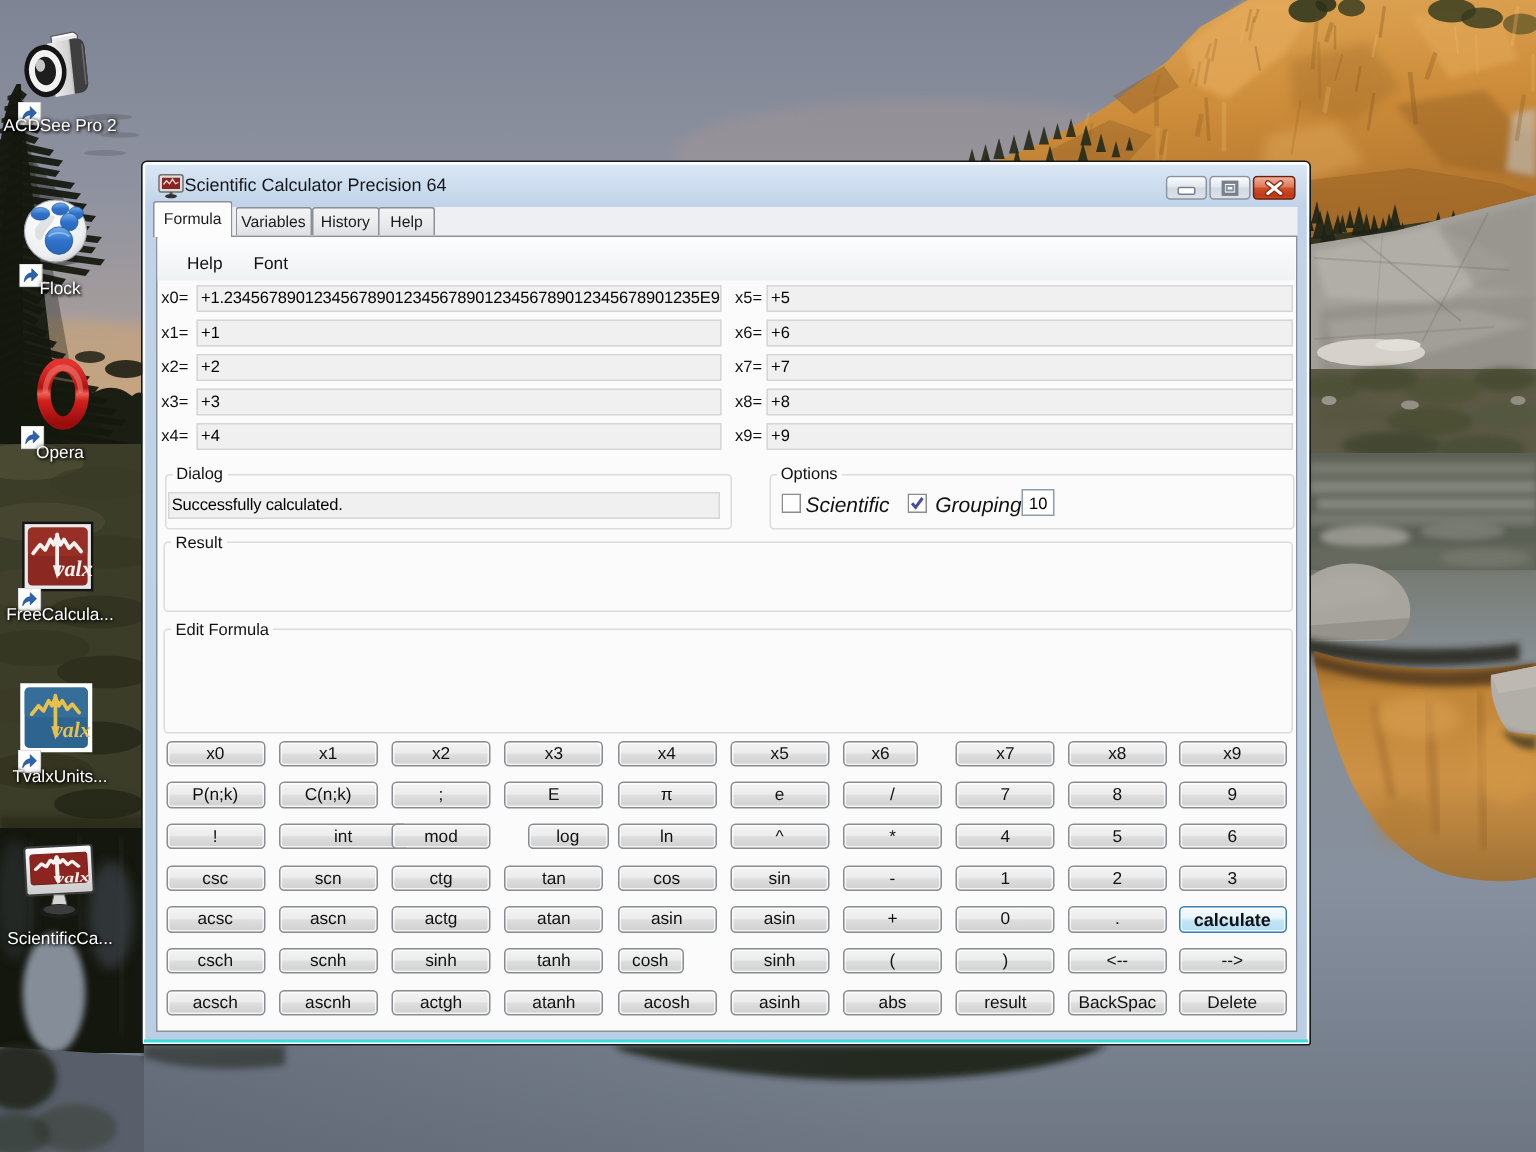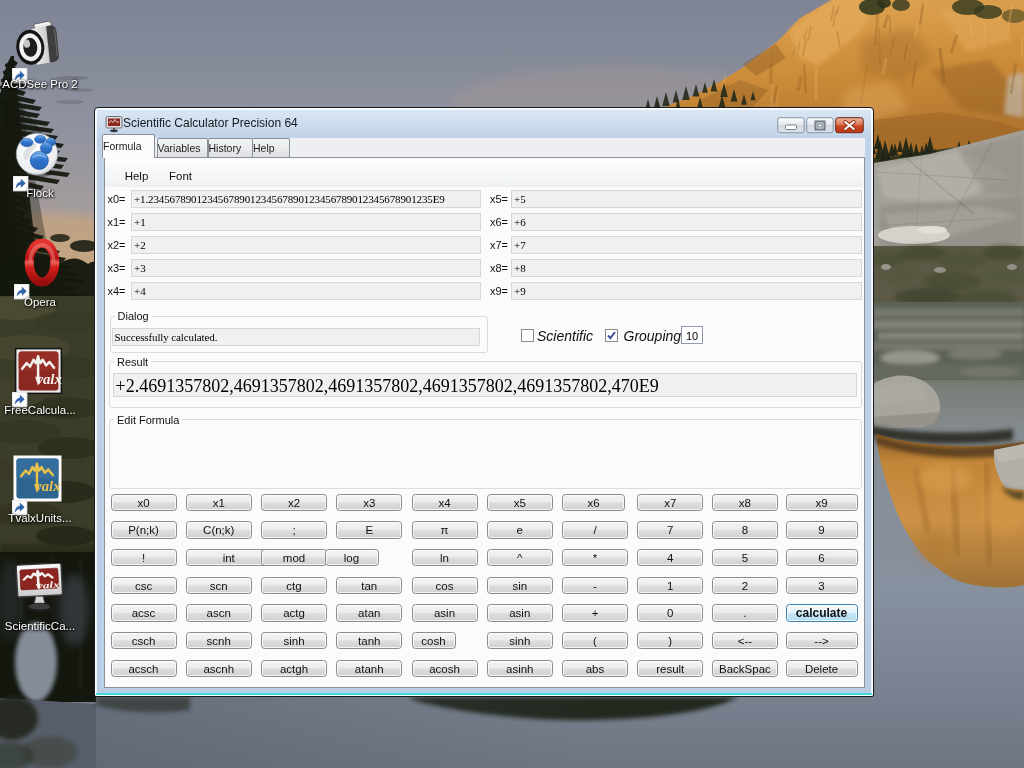--- a/index.html
+++ b/index.html
@@ -1,27 +1,27 @@
 <!DOCTYPE html>
 <html><head><meta charset="utf-8"><style>
 * { margin:0; padding:0; box-sizing:border-box; }
 html,body { width:1024px; height:768px; overflow:hidden; font-family:"Liberation Sans", sans-serif; -webkit-font-smoothing:antialiased; }
 .dicon { position:absolute; left:0; width:80px; height:100px; }
 .dlabel { position:absolute; top:64px; left:-6px; width:92px; text-align:center; color:#fff; font-size:11.5px; text-shadow:1px 1px 2px #000, 0 0 3px #000; }
 .win { position:absolute; left:94px; top:107px; width:780px; height:590px; background:linear-gradient(180deg,#dbe7f4 0%,#ccdcee 3%,#c0d3e8 5%,#bacee5 100%); border:1.6px solid #16191d; border-radius:4px 4px 2px 2px; box-shadow: inset 0 0 0 1.8px rgba(255,255,255,0.95); }
 .cyan { position:absolute; left:1px; right:1px; bottom:1px; height:1.6px; background:#3edcdd; }
 .wtitle { position:absolute; left:28px; top:5px; height:20px; line-height:20px; font-size:12px; color:#15191d; }
-.tab { position:absolute; background:linear-gradient(180deg,#f2f3f4 0%,#ebecee 50%,#dddfe2 100%); border:1px solid #8a8f99; border-bottom:none; border-radius:2px 2px 0 0; font-size:10.5px; color:#1b1b1b; z-index:3; }
+.tab { position:absolute; background:linear-gradient(180deg,#f2f3f4 0%,#ebecee 50%,#dddfe2 100%); border:1px solid #8a8f99; border-bottom:none; border-radius:2px 2px 0 0; text-align:center; font-size:10.5px; color:#1b1b1b; z-index:3; }
 .tab.on { background:#fcfcfc; z-index:5; }
 .page { position:absolute; left:8.5px; top:48.5px; width:761px; height:531.5px; background:#fbfbfb; border:1px solid #8b919c; z-index:4; }
 .pgin { position:absolute; left:-1px; top:-1px; width:761px; height:531.5px; }
 .mstrip { position:absolute; left:1px; top:2px; right:1.5px; height:28px; background:linear-gradient(180deg,#fdfdfd,#eef1f3); }
 .mitem { position:absolute; height:20px; line-height:20px; font-size:11.5px; color:#111; text-align:center; }
 .xlab { position:absolute; font-size:11px; color:#111; height:13px; line-height:13px; }
-.xfield { position:absolute; height:18px; line-height:17px; background:#f0f0f0; border:1px solid #d6d6d6; font-size:11px; color:#000; padding-left:2px; white-space:nowrap; overflow:hidden;font-family:Liberation Serif, serif; }
+.xfield { position:absolute; height:18px; line-height:17px; background:#f0f0f0; border:1px solid #d6d6d6; font-size:11px; color:#000; padding-left:2px; white-space:nowrap; overflow:hidden; }
 .grp { position:absolute; border:1px solid #dcdcdc; border-radius:3px; }
 .grp legend { font-size:11px; color:#111; margin-left:4px; padding:0 3px; }
 .cblab { position:absolute; font-size:14px; color:#111; height:14px; line-height:14px;font-style:italic; }
 .numbox { position:absolute; background:#fff; border:1px solid #8f9cab; font-size:11px; padding-left:4px; }
 .tarea { position:absolute; background:#fff; border:1px solid #aec4d6; }
 .caret { display:inline-block; width:1.2px; height:14px; background:#000; vertical-align:-3px; }
 .kb { position:absolute; height:17.6px; line-height:16.5px; text-align:center; font-size:11.5px; color:#111; background:linear-gradient(180deg,#f4f4f4 0%,#ececec 46%,#dedede 52%,#d0d0d0 100%); border:1px solid #898c90; border-radius:3.5px; box-shadow:inset 0 0 0 1px rgba(255,255,255,0.75); }
 .kbc { background:linear-gradient(180deg,#f4fbfe 0%,#e6f4fb 45%,#c3e5f5 55%,#b3ddf2 100%); border:1px solid #3c7fb1; font-weight:bold; font-size:12px; }
 </style></head>
 <body>
@@ -554,61 +554,63 @@
         <div class="xlab" style="left:386.5px;top:105.3px">x8=</div>
         <div class="xfield" style="left:407.5px;top:102.8px;width:351px">+8</div>
         <div class="xlab" style="left:4px;top:128.4px">x4=</div>
         <div class="xfield" style="left:27.5px;top:125.9px;width:350px">+4</div>
         <div class="xlab" style="left:386.5px;top:128.4px">x9=</div>
         <div class="xfield" style="left:407.5px;top:125.9px;width:351px">+9</div>
         <fieldset class="grp" style="left:6px;top:153.5px;width:378px;height:43px">
           <legend>Dialog</legend>
         </fieldset>
         <div class="xfield" style="left:8px;top:171.5px;width:368px;height:17.5px;line-height:17.5px"><span style="letter-spacing:-0.12px">Successfully calculated.</span></div>
+        <fieldset class="grp" style="left:409px;top:153.5px;width:350px;height:43px">
+          <legend>Options</legend>
+        </fieldset>
         <svg width="13" height="13" viewBox="0 0 13 13" style="position:absolute;left:417.5px;top:172.5px">
           <rect x="0.5" y="0.5" width="12" height="12" fill="#fefefe" stroke="#8c8c8c" stroke-width="1"></rect>
         </svg>
         <div class="cblab" style="left:433.5px;top:172.5px">Scientific</div>
         <svg width="13" height="13" viewBox="0 0 13 13" style="position:absolute;left:501.5px;top:172.5px">
           <rect x="0.5" y="0.5" width="12" height="12" fill="#fefefe" stroke="#8c8c8c" stroke-width="1"></rect>
           <path d="M3,6.5 L5.4,9.2 L10,3" stroke="#44509e" stroke-width="2" fill="none"></path>
         </svg>
         <div class="cblab" style="left:520px;top:172.5px">Grouping</div>
         <div class="numbox" style="left:577.5px;top:169px;width:22px;height:18.5px;line-height:18px">10</div>
         <fieldset class="grp" style="left:5.5px;top:199px;width:753px;height:52px">
           <legend>Result</legend>
         </fieldset>
-        <div class="xfield" style="left:9px;top:216px;width:744px;height:24.5px;line-height:24px;font-size:18px">+2.4691357802,4691357802,4691357802,4691357802,4691357802,470E9</div>
         <fieldset class="grp" style="left:5.5px;top:257px;width:753px;height:75px">
           <legend>Edit Formula</legend>
         </fieldset>
         <div class="kb" style="left:7px;top:337.3px;width:66px">x0</div>
         <div class="kb" style="left:82.25px;top:337.3px;width:66px">x1</div>
         <div class="kb" style="left:157.5px;top:337.3px;width:66px">x2</div>
         <div class="kb" style="left:232.75px;top:337.3px;width:66px">x3</div>
         <div class="kb" style="left:308px;top:337.3px;width:66px">x4</div>
         <div class="kb" style="left:383.25px;top:337.3px;width:66px">x5</div>
-        <div class="kb" style="left:458.5px;top:337.3px;width:63px">x6</div>
+        <div class="kb" style="left:458.5px;top:337.3px;width:50px">x6</div>
         <div class="kb" style="left:533.75px;top:337.3px;width:66px">x7</div>
         <div class="kb" style="left:608.4px;top:337.3px;width:66px">x8</div>
         <div class="kb" style="left:682px;top:337.3px;width:72px">x9</div>
         <div class="kb" style="left:7px;top:364.9px;width:66px">P(n;k)</div>
         <div class="kb" style="left:82.25px;top:364.9px;width:66px">C(n;k)</div>
         <div class="kb" style="left:157.5px;top:364.9px;width:66px">;</div>
         <div class="kb" style="left:232.75px;top:364.9px;width:66px">E</div>
         <div class="kb" style="left:308px;top:364.9px;width:66px">π</div>
         <div class="kb" style="left:383.25px;top:364.9px;width:66px">e</div>
         <div class="kb" style="left:458.5px;top:364.9px;width:66px">/</div>
         <div class="kb" style="left:533.75px;top:364.9px;width:66px">7</div>
         <div class="kb" style="left:608.4px;top:364.9px;width:66px">8</div>
         <div class="kb" style="left:682px;top:364.9px;width:72px">9</div>
         <div class="kb" style="left:7px;top:392.4px;width:66px">!</div>
         <div class="kb" style="left:82.25px;top:392.4px;width:86px">int</div>
         <div class="kb" style="left:157.5px;top:392.4px;width:66px">mod</div>
-        <div class="kb" style="left:221px;top:392.4px;width:54px">log</div>
+        <div class="kb" style="left:248px;top:392.4px;width:54px">log</div>
         <div class="kb" style="left:308px;top:392.4px;width:66px">ln</div>
         <div class="kb" style="left:383.25px;top:392.4px;width:66px">^</div>
         <div class="kb" style="left:458.5px;top:392.4px;width:66px">*</div>
         <div class="kb" style="left:533.75px;top:392.4px;width:66px">4</div>
         <div class="kb" style="left:608.4px;top:392.4px;width:66px">5</div>
         <div class="kb" style="left:682px;top:392.4px;width:72px">6</div>
         <div class="kb" style="left:7px;top:420.1px;width:66px">csc</div>
         <div class="kb" style="left:82.25px;top:420.1px;width:66px">scn</div>
         <div class="kb" style="left:157.5px;top:420.1px;width:66px">ctg</div>
         <div class="kb" style="left:232.75px;top:420.1px;width:66px">tan</div>

